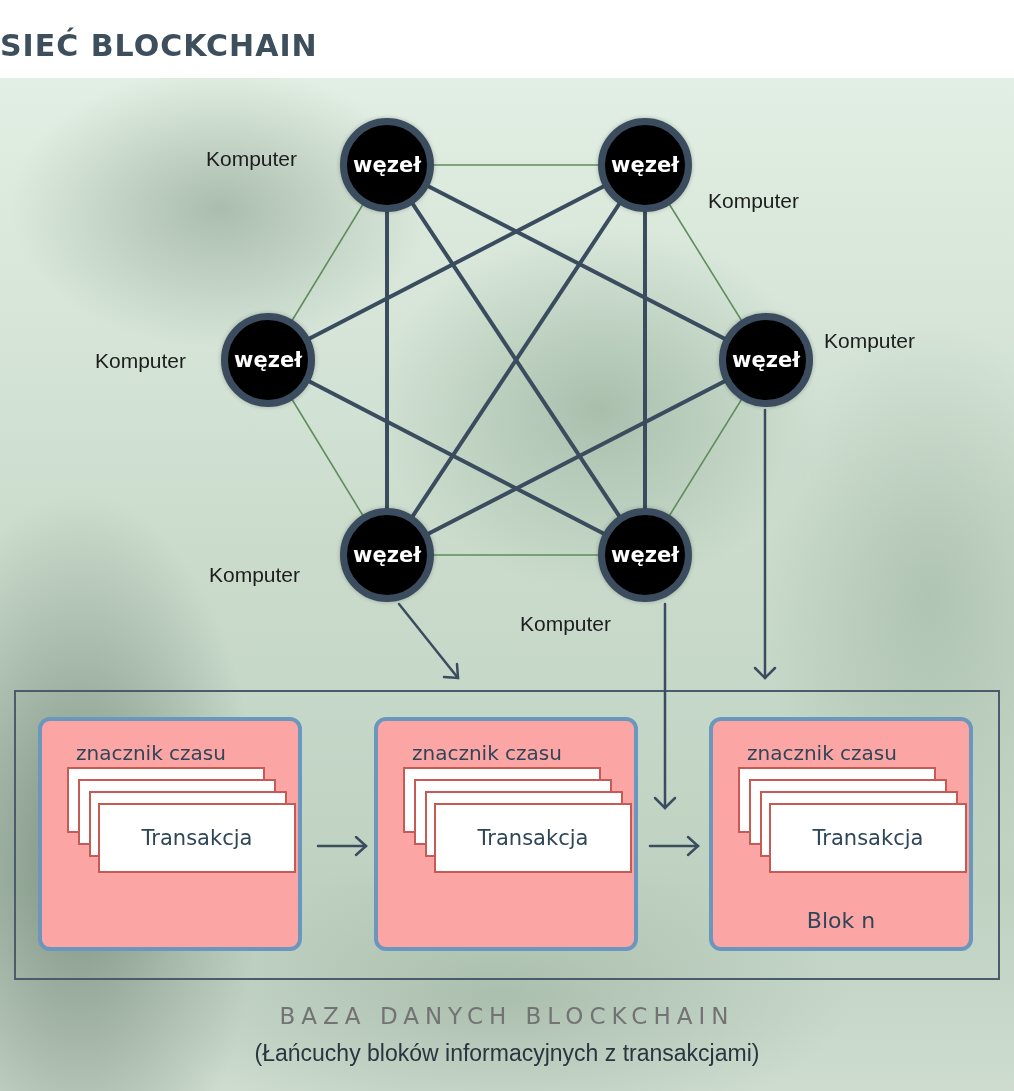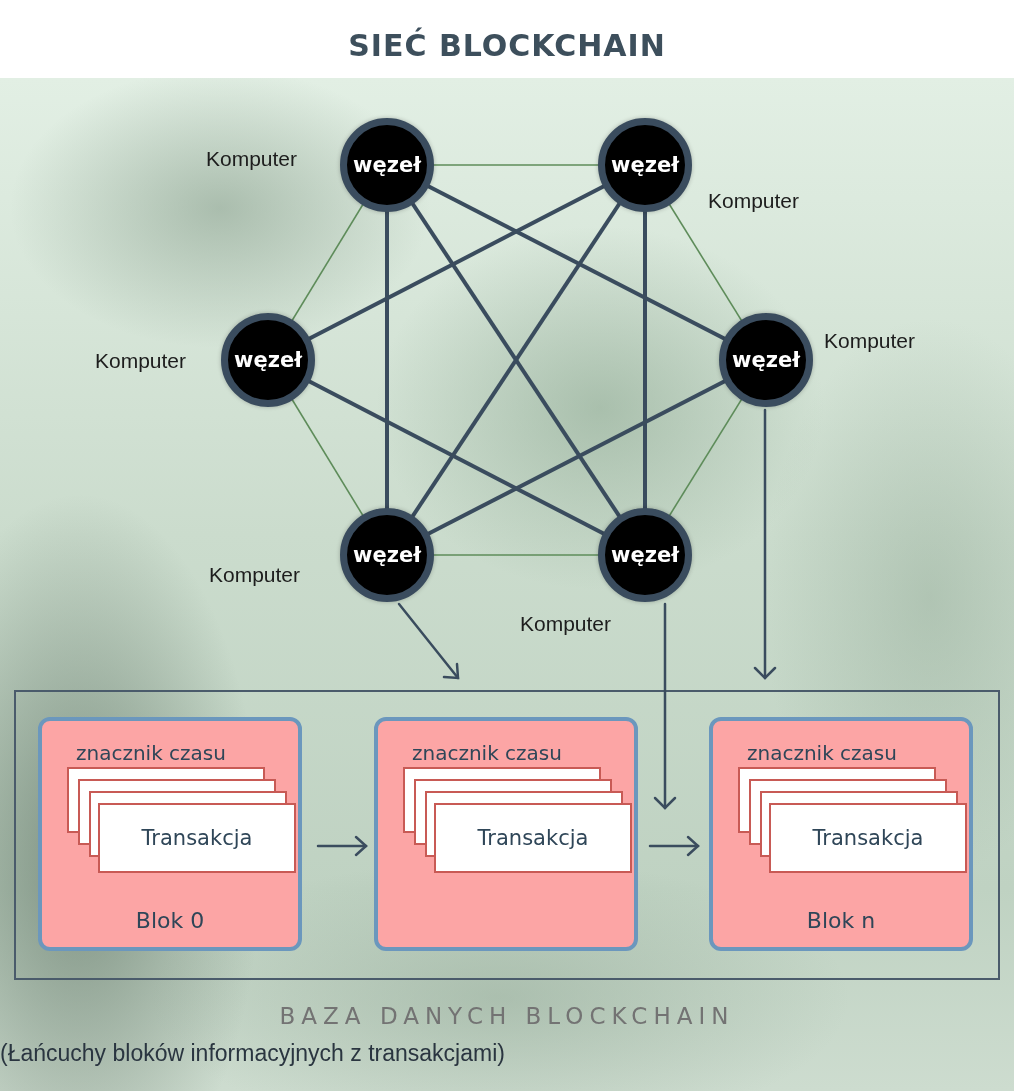--- a/index.html
+++ b/index.html
@@ -1,36 +1,36 @@
 <!DOCTYPE html>
 <html><head>
 <meta charset="utf-8">
 <style>
   html,body{margin:0;padding:0;}
   body{width:1014px;height:1091px;position:relative;overflow:hidden;background:#fff;font-family:"DejaVu Sans",sans-serif;}
-  #title{position:absolute;top:28px;left:0;width:1014px;text-align:center;font-family:"DejaVu Sans",sans-serif;font-weight:bold;font-size:30px;letter-spacing:1px;color:#3d4f5c;}
+  #title{position:absolute;top:28px;left:0;width:1014px;font-family:"DejaVu Sans",sans-serif;font-weight:bold;font-size:30px;letter-spacing:1px;color:#3d4f5c;}
   #bg{position:absolute;top:78px;left:0;width:1014px;height:1013px;
     background:
       radial-gradient(ellipse 260px 520px at 80px 780px, rgba(90,110,95,0.65), rgba(90,110,95,0) 70%),
       radial-gradient(ellipse 300px 200px at 220px 130px, rgba(110,135,115,0.45), rgba(110,135,115,0) 70%),
       radial-gradient(ellipse 320px 260px at 600px 330px, rgba(120,150,125,0.45), rgba(120,150,125,0) 70%),
       radial-gradient(ellipse 240px 400px at 930px 520px, rgba(130,155,135,0.35), rgba(130,155,135,0) 70%),
       radial-gradient(ellipse 500px 200px at 500px 920px, rgba(120,145,125,0.35), rgba(120,145,125,0) 70%),
       linear-gradient(180deg,#e2efe4 0%,#cbdccd 45%,#bfd2c2 80%,#cddccf 100%);}
   svg#net{position:absolute;top:0;left:0;}
   .lbl{position:absolute;font-family:"Liberation Sans",sans-serif;font-size:21px;color:#1d1d1d;white-space:nowrap;}
   .node{position:absolute;width:80px;height:80px;border-radius:50%;background:#000000;border:7px solid #3a4c5e;box-sizing:content-box;display:flex;align-items:center;justify-content:center;color:#fff;font-weight:bold;font-size:21px;font-family:"DejaVu Sans",sans-serif;box-shadow:0 0 4px rgba(0,0,0,0.25);}
   #db-frame{position:absolute;left:14px;top:690px;width:986px;height:290px;border:2px solid #4a5b6b;box-sizing:border-box;}
   .block{position:absolute;top:717px;width:264px;height:234px;background:#fca5a5;border:4px solid #6b97bd;border-radius:12px;box-sizing:border-box;}
   .ts{position:absolute;top:20px;left:34px;font-size:20px;color:#2f4658;font-family:"DejaVu Sans",sans-serif;}
   .tx{position:absolute;width:198px;height:66px;border:2px solid #c85a55;background:#fff;box-sizing:border-box;}
   .tx-label{position:absolute;width:198px;height:66px;display:flex;align-items:center;justify-content:center;font-size:21px;color:#2f4658;}
   .blk{position:absolute;bottom:14px;left:0;width:100%;text-align:center;font-size:22px;color:#2f4658;}
   #db-title{position:absolute;top:1003px;left:0;width:1014px;text-align:center;font-size:23px;letter-spacing:6px;color:#737373;font-family:"DejaVu Sans",sans-serif;}
-  #db-sub{position:absolute;top:1040px;left:0;width:1014px;font-size:23px;color:#2a3540;font-family:"Liberation Sans",sans-serif;}
+  #db-sub{position:absolute;top:1040px;left:0;width:1014px;text-align:center;font-size:23px;color:#2a3540;font-family:"Liberation Sans",sans-serif;}
 </style>
 </head>
 <body>
 
 <div id="bg"></div>
 <div id="title">SIEĆ BLOCKCHAIN</div>
 
 <svg id="net" width="1014" height="1091">
     <line x1="387" y1="165" x2="645" y2="165" stroke="#5e8c5a" stroke-width="1.6"></line>
     <line x1="387" y1="165" x2="268" y2="360" stroke="#5e8c5a" stroke-width="1.6"></line>
@@ -76,21 +76,20 @@
 
 <div id="db-frame"></div>
 
 <div class="block" style="left:38px;">
   <div class="ts">znacznik czasu</div>
   <div class="tx" style="left:25px;top:46px;"></div>
   <div class="tx" style="left:36px;top:58px;"></div>
   <div class="tx" style="left:47px;top:70px;"></div>
   <div class="tx" style="left:56px;top:82px;width:198px;height:70px;"></div>
   <div class="tx-label" style="left:56px;top:84px;">Transakcja</div>
-  <div class="blk">Blok 0</div>
 </div>
 
 <div class="block" style="left:374px;">
   <div class="ts">znacznik czasu</div>
   <div class="tx" style="left:25px;top:46px;"></div>
   <div class="tx" style="left:36px;top:58px;"></div>
   <div class="tx" style="left:47px;top:70px;"></div>
   <div class="tx" style="left:56px;top:82px;width:198px;height:70px;"></div>
   <div class="tx-label" style="left:56px;top:84px;">Transakcja</div>
 </div>

